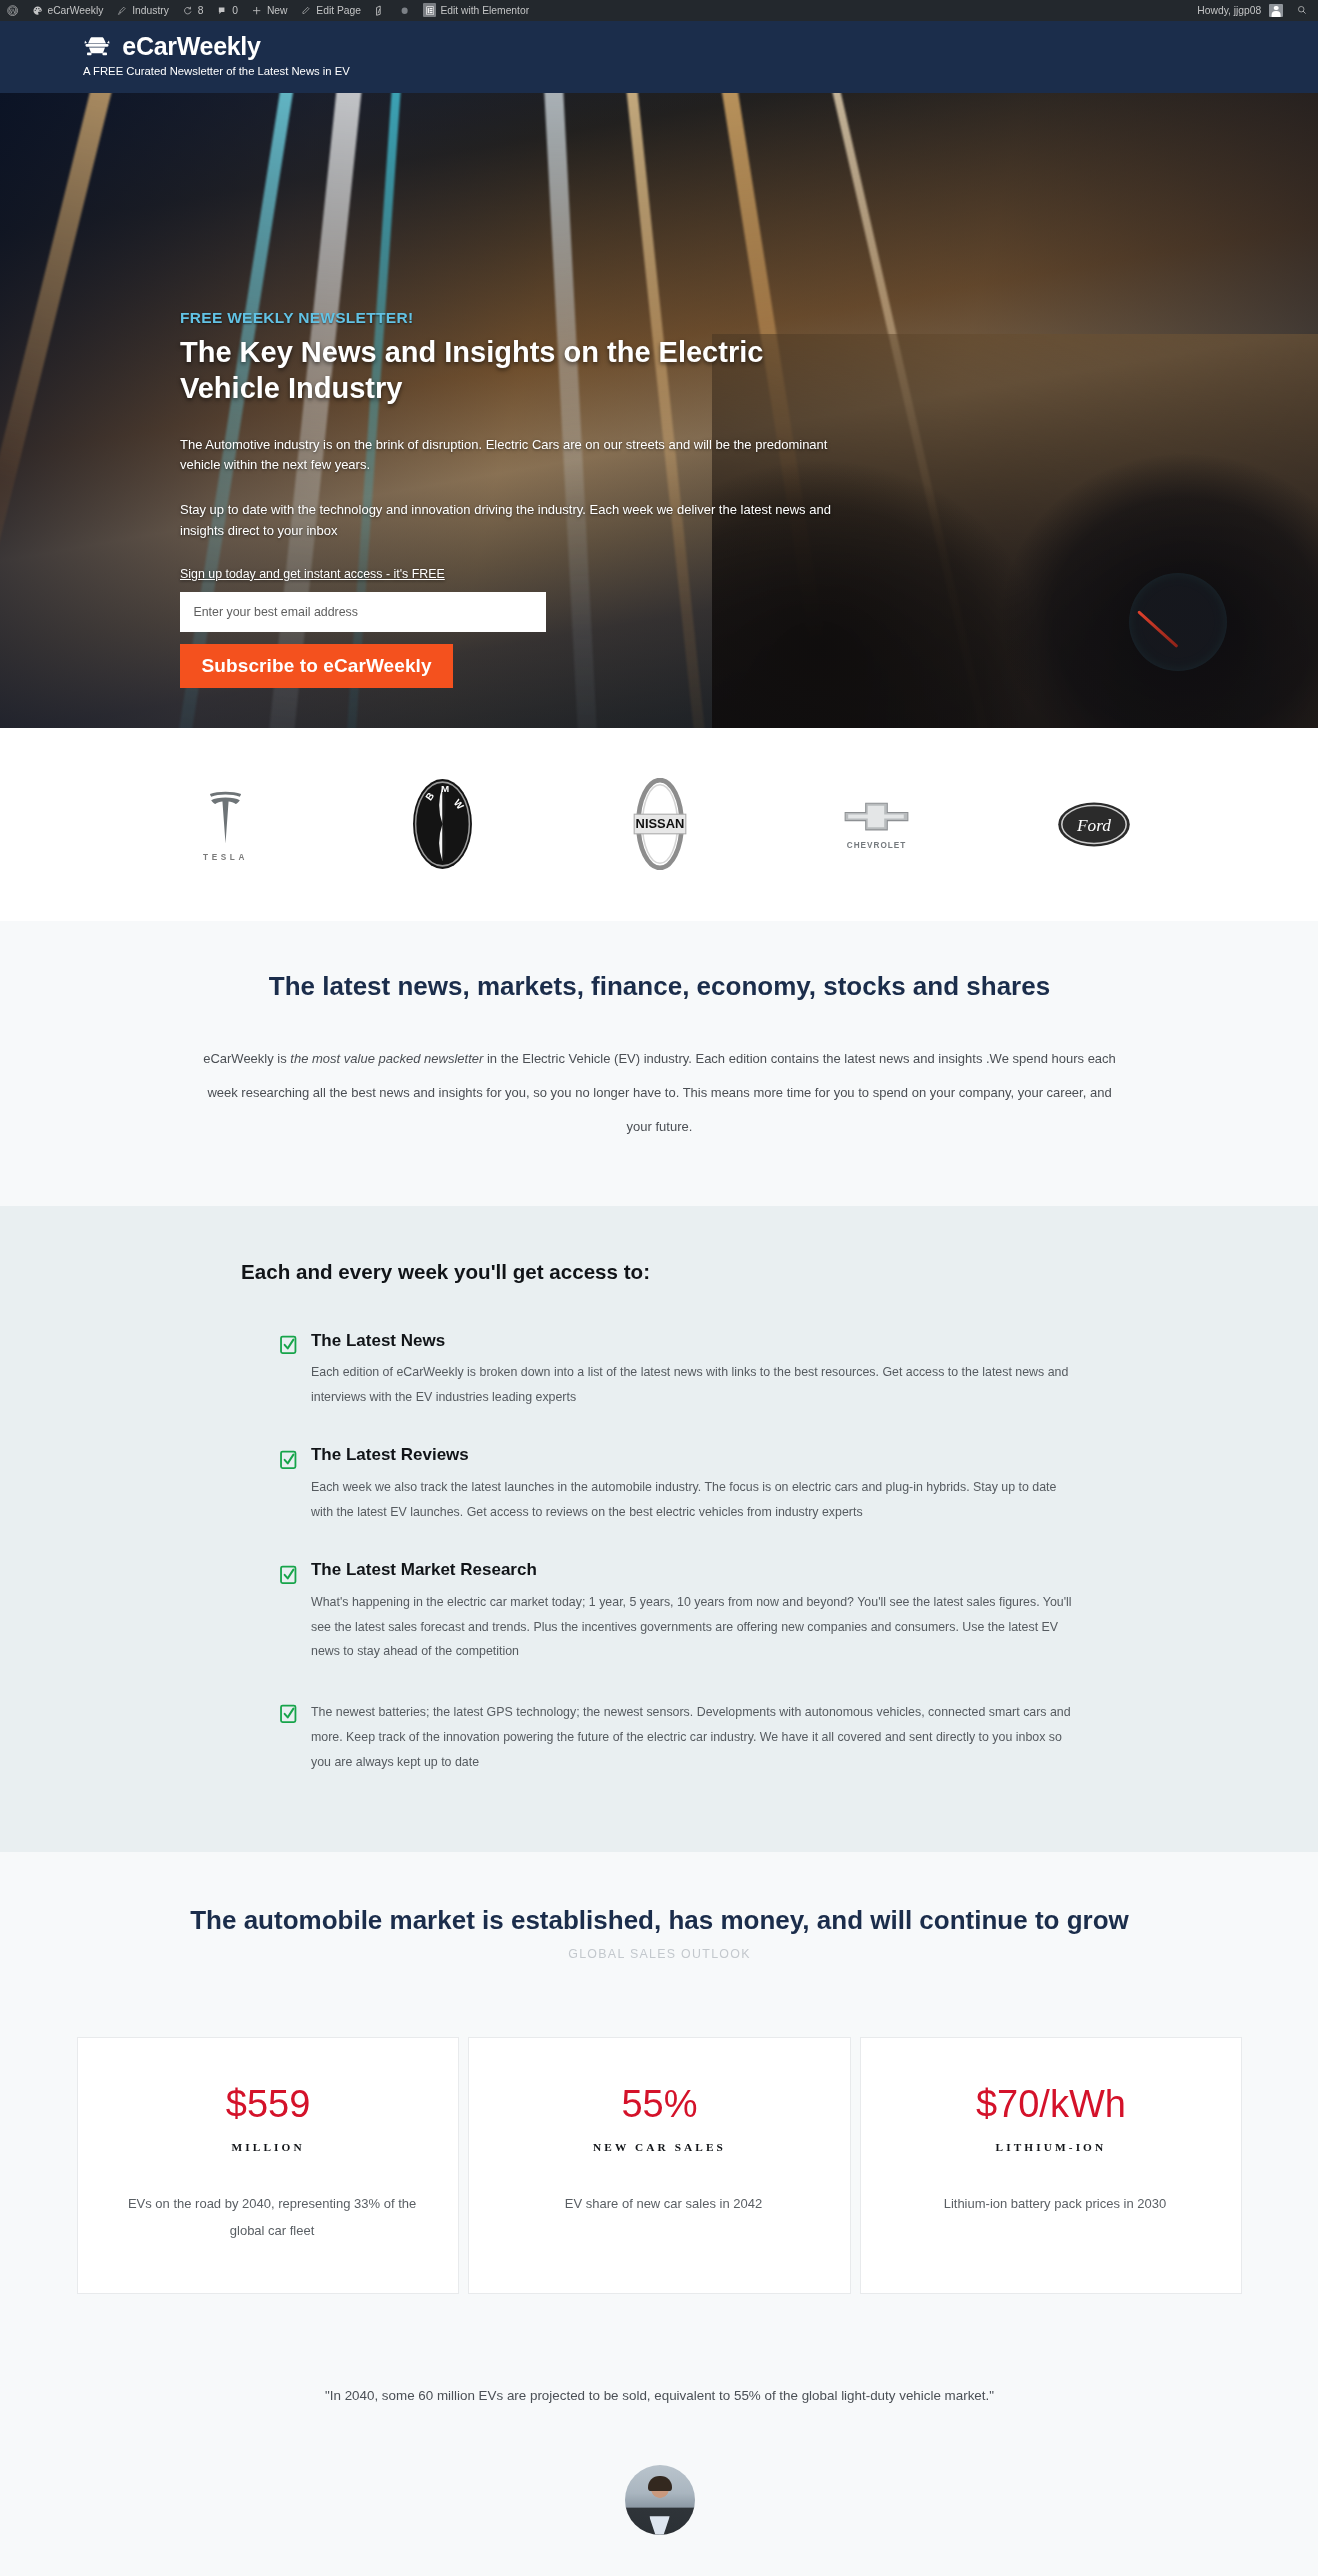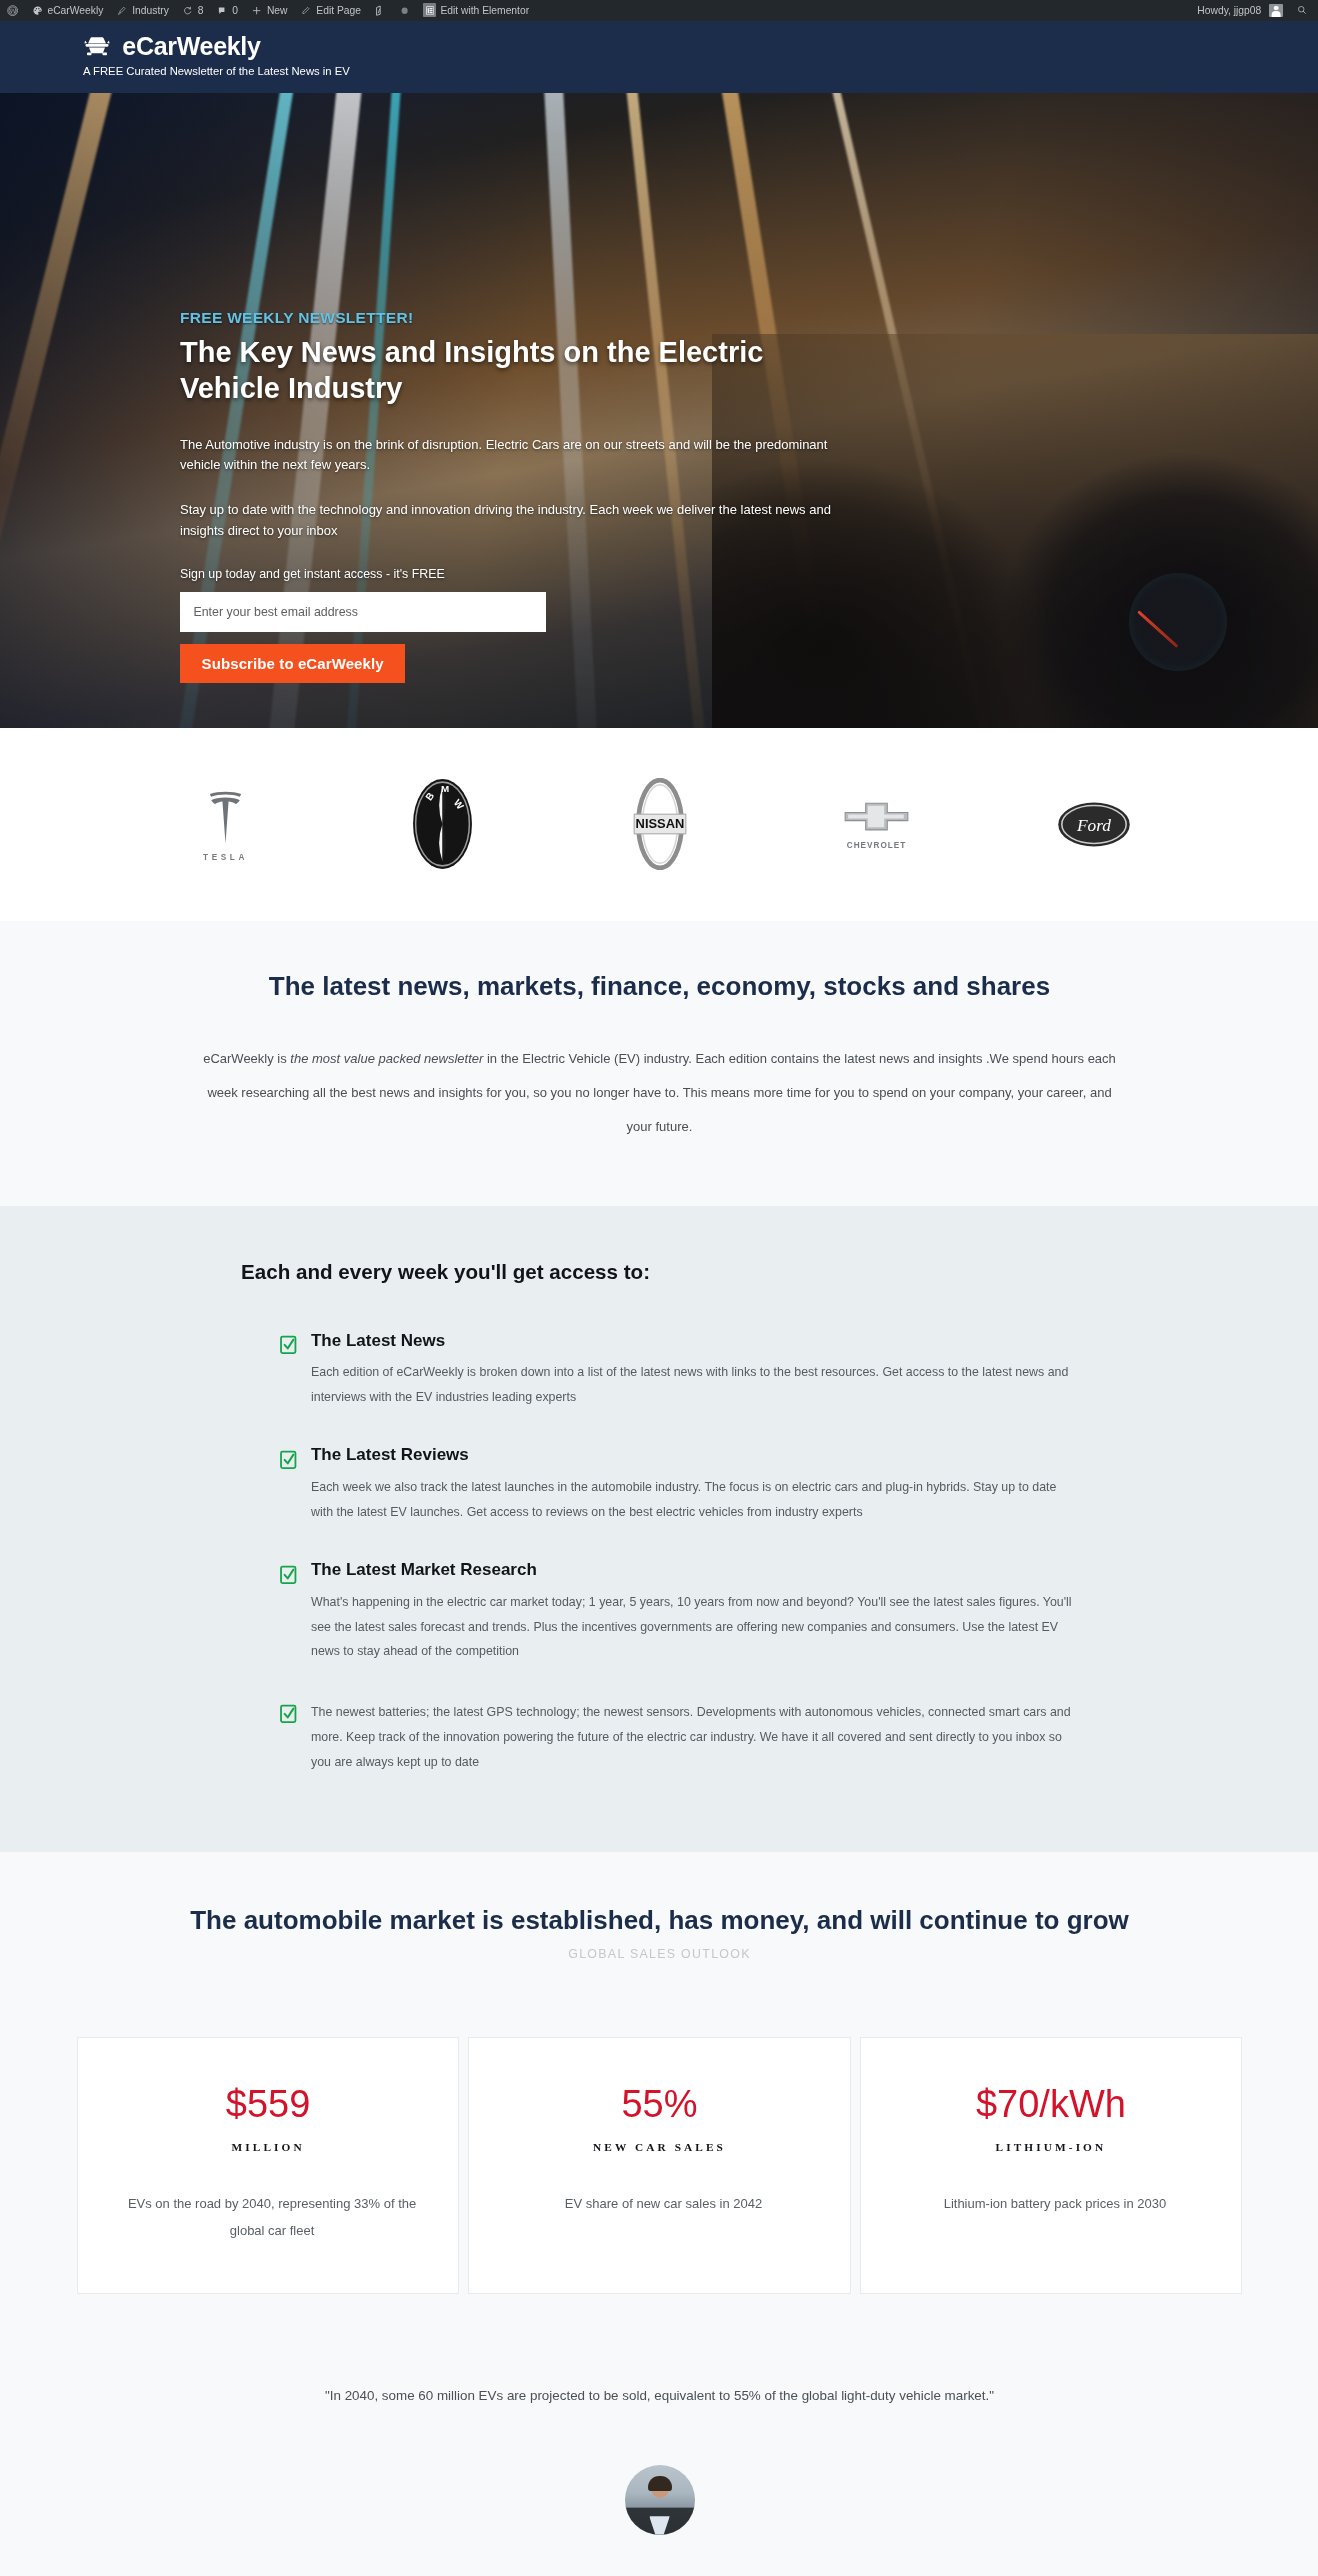--- a/index.html
+++ b/index.html
@@ -159,20 +159,21 @@
     line-height: 1.55;
     margin-top: 25px;
     max-width: 685px;
     text-shadow: 0 1px 3.1px rgba(0,0,0,.6);
   }
   .hero-cta-label {
     color: #ffffff;
     font-size: 12.4px;
     margin-top: 26px;
     text-shadow: 0 1px 3.1px rgba(0,0,0,.6);
+    text-decoration: underline;
   }
   .hero-form { margin-top: 11.3px; }
   .email-input {
     display: block;
     width: 366px;
     height: 40px;
     border: 0;
     outline: 0;
     padding: 0 13.4px;
     font-size: 12.4px;
@@ -180,21 +181,21 @@
     background: #ffffff;
     font-family: "Liberation Sans", sans-serif;
   }
   .email-input::placeholder { color: #5f5f5f; }
   .btn-orange {
     margin-top: 12.4px;
     display: inline-block;
     background: #f4511e;
     color: #ffffff;
     border: 0;
-    font-size: 15px;
+    font-size: 19px;
     font-weight: 700;
     padding: 10.8px 21.6px;
     cursor: pointer;
     font-family: "Liberation Sans", sans-serif;
     letter-spacing: 0.1px;
   }
 
   
   .brands {
     background: #ffffff;

